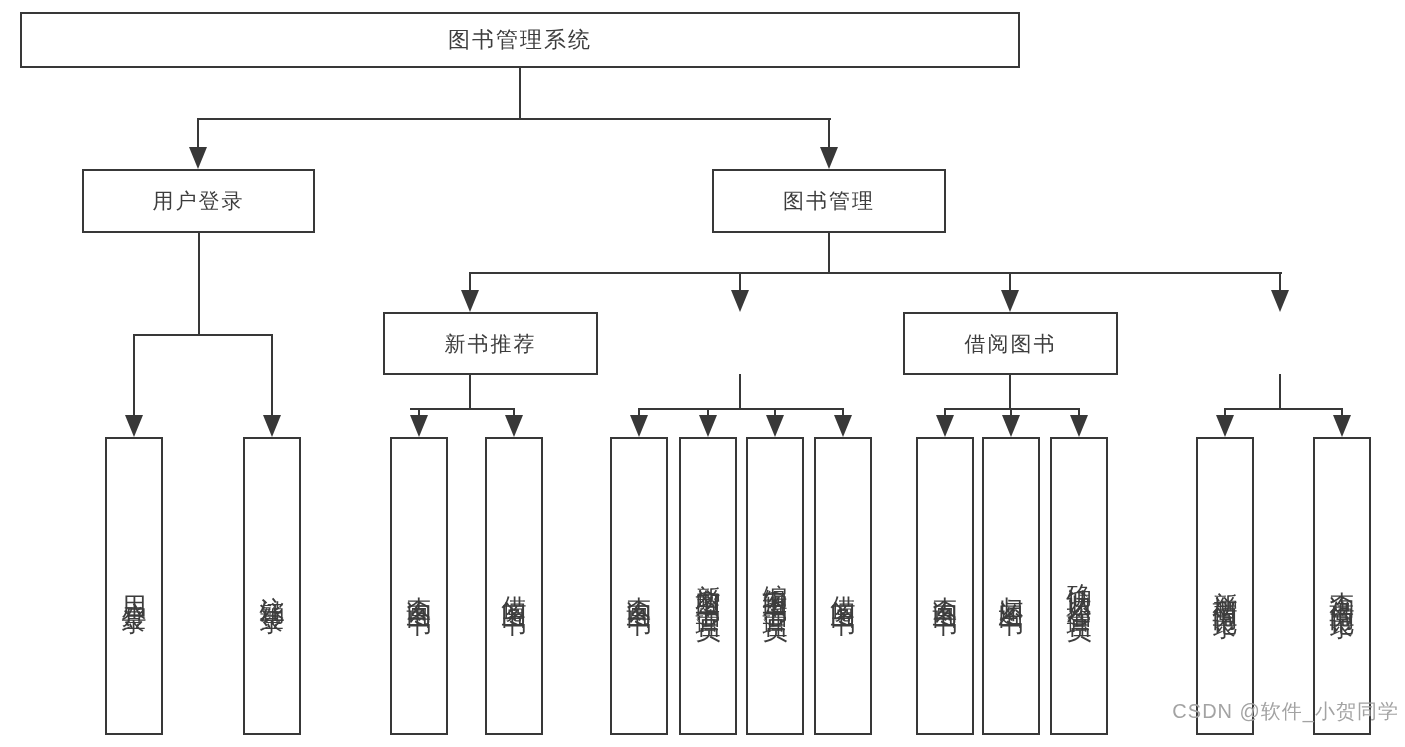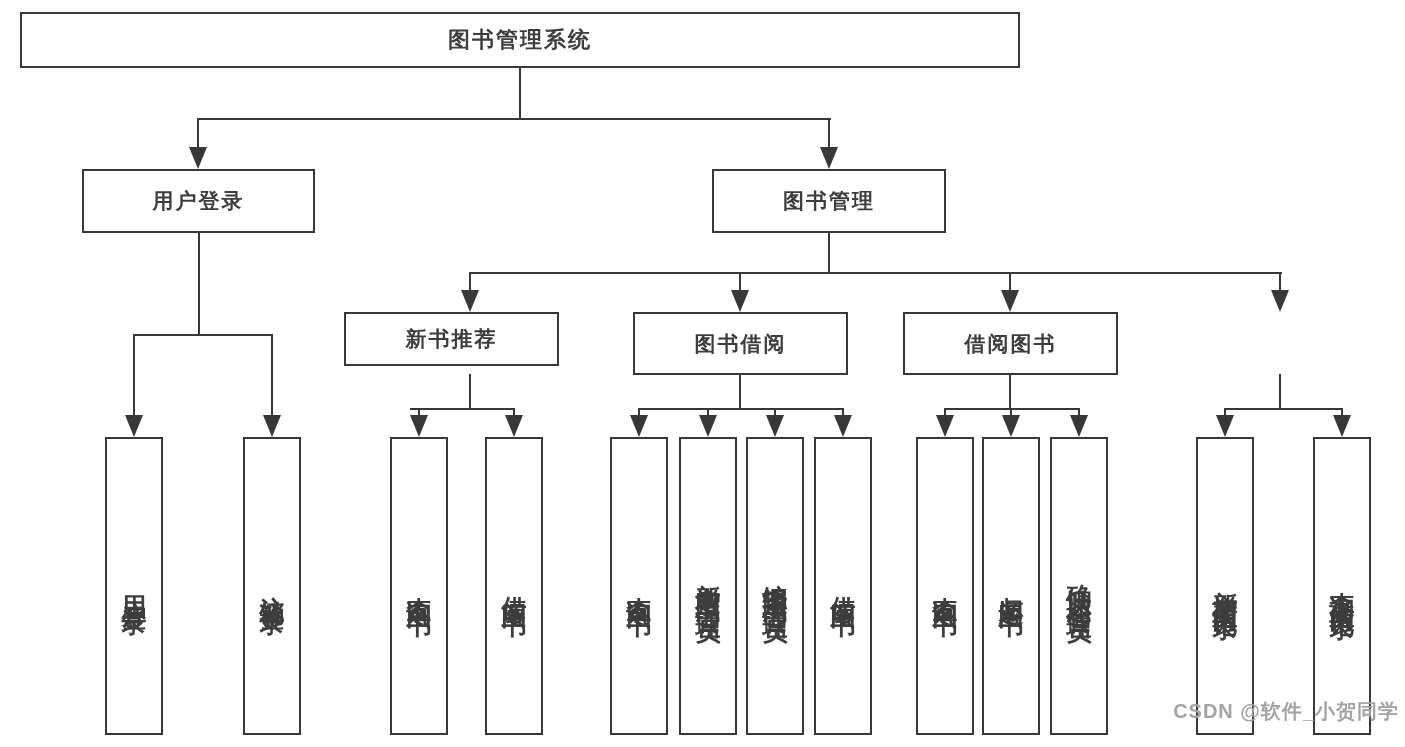--- a/index.html
+++ b/index.html
@@ -7,21 +7,20 @@
     --text:#3d3d3d;
   }
   html,body{margin:0;padding:0;background:#ffffff;}
   .canvas{
     position:relative;
     width:1405px;height:747px;
     background:#ffffff;
     font-family:"Liberation Sans","DejaVu Sans",sans-serif;
     color:var(--text);
     overflow:hidden;
-    font-weight:bold;
   }
   
   .node{
     position:absolute;
     box-sizing:border-box;
     border:2px solid var(--line);
     background:#ffffff;
     display:flex;
     align-items:center;
     justify-content:center;
@@ -75,25 +74,22 @@
     <span class="lbl">图书管理系统</span>
   </div>
 
   <div class="node hbox" style="left:82px;top:169px;width:233px;height:64px">
     <span class="lbl">用户登录</span>
   </div>
   <div class="node hbox" style="left:712px;top:169px;width:234px;height:64px">
     <span class="lbl">图书管理</span>
   </div>
 
-  <div class="node hbox" style="left:344px;top:312px;width:215px;height:54px">
+  <div class="node hbox" style="left:383px;top:312px;width:215px;height:63px">
     <span class="lbl">新书推荐</span>
-  </div>
-  <div class="node hbox" style="left:633px;top:312px;width:215px;height:63px">
-    <span class="lbl">图书借阅</span>
   </div>
   <div class="node hbox" style="left:903px;top:312px;width:215px;height:63px">
     <span class="lbl">借阅图书</span>
   </div>
 
   <div class="node vbox" style="left:105px;top:437px">
     <span class="vlbl">用户登录</span>
   </div>
   <div class="node vbox" style="left:243px;top:437px">
     <span class="vlbl">注销登录</span>

